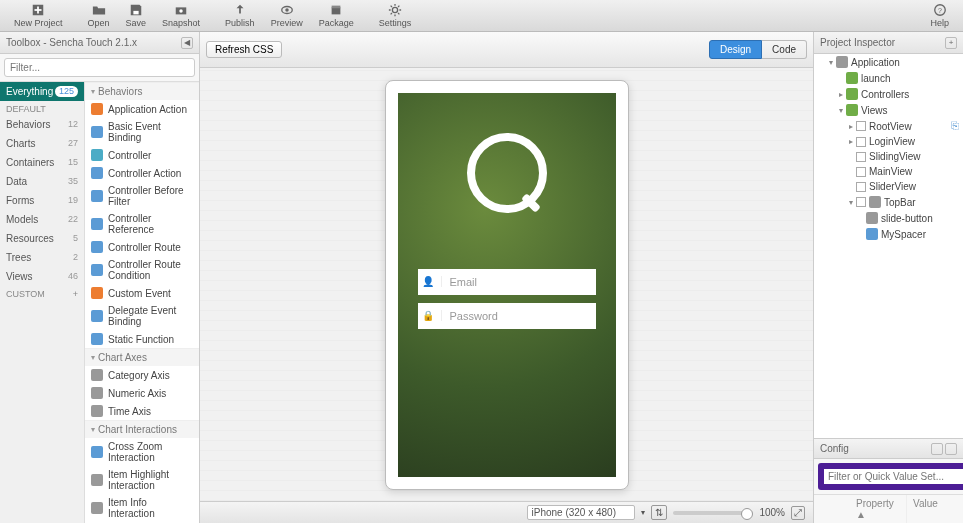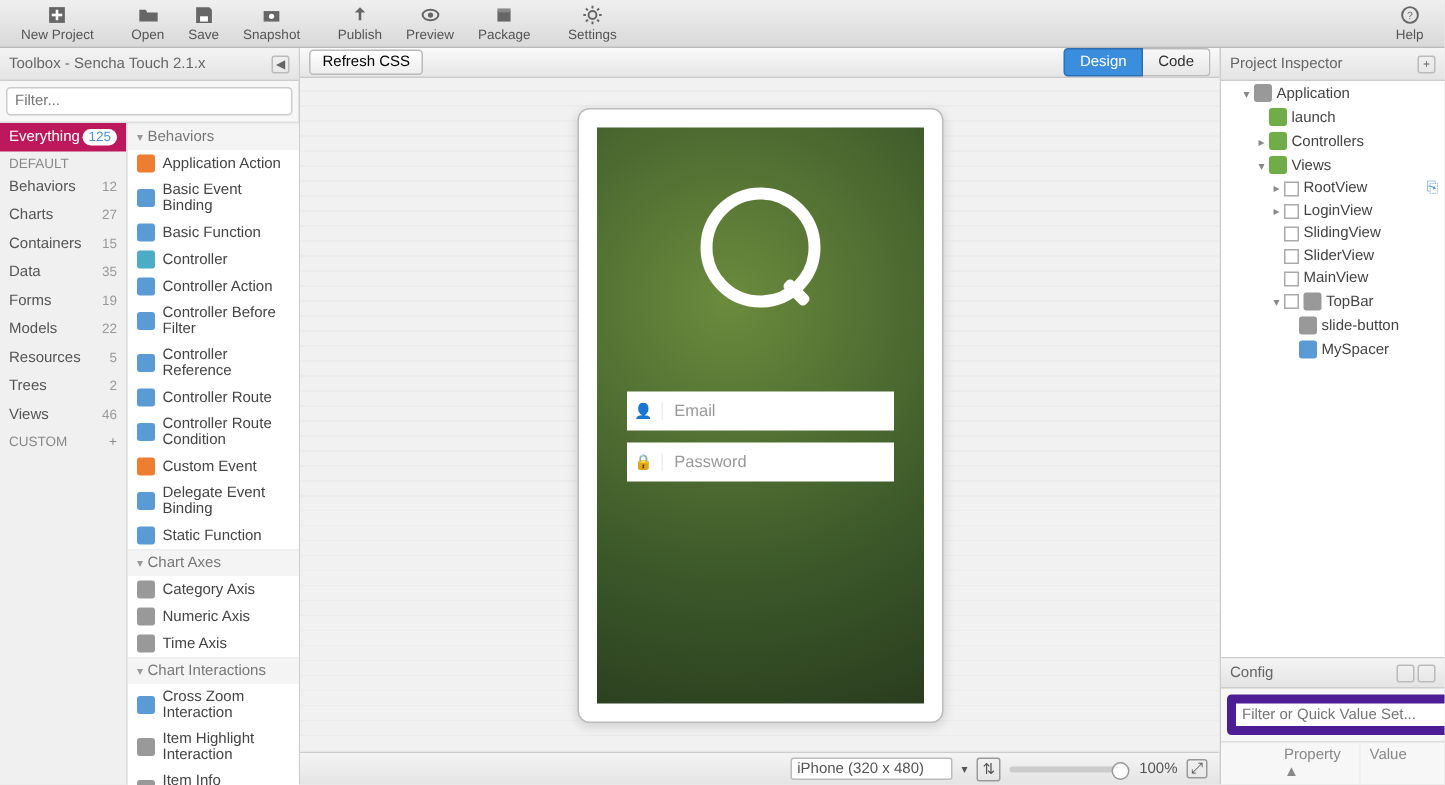--- a/index.html
+++ b/index.html
@@ -19,34 +19,34 @@
 
 .toolbox { width: 200px; background: #f7f7f7; border-right: 1px solid #ccc; display: flex; flex-direction: column; }
 .panel-hdr { height: 22px; background: linear-gradient(#f4f4f4,#e4e4e4); border-bottom: 1px solid #ccc; display: flex; align-items: center; padding: 0 6px; font-size: 10px; color: #666; }
 .panel-hdr .collapse { margin-left: auto; width: 12px; height: 12px; border: 1px solid #bbb; border-radius: 2px; display:flex;align-items:center;justify-content:center;font-size:8px; }
 .filter-box { padding: 4px; border-bottom: 1px solid #ddd; }
 .filter-box input { width: 100%; border: 1px solid #ccc; border-radius: 3px; padding: 3px 5px; font-size: 10px; color: #999; }
 
 .tbx-body { flex: 1; display: flex; min-height: 0; }
 .tbx-groups { width: 85px; background: #f0f0f0; border-right: 1px solid #ddd; overflow-y: auto; }
 .tbx-group { display: flex; justify-content: space-between; padding: 4px 6px; font-size: 10px; color: #555; cursor: pointer; }
-.tbx-group.selected { background: #be185d; color: #fff; }
+.tbx-group.selected { background: #0f766e; color: #fff; }
 .tbx-group .cnt { color: #999; font-size: 9px; }
 .tbx-group.selected .cnt { background: #fff; color: #4a90d9; border-radius: 6px; padding: 0 4px; }
 .tbx-section { font-size: 9px; color: #888; padding: 3px 6px 1px; text-transform: uppercase; }
 
 .tbx-items { flex: 1; overflow-y: auto; background: #fff; }
 .tbx-cat { font-size: 10px; color: #777; padding: 3px 6px; background: #f4f4f4; border-top: 1px solid #eee; display:flex; align-items:center; }
 .tbx-cat::before { content:"▾"; font-size:8px; margin-right:3px; color:#999; }
 .tbx-item { display: flex; align-items: center; padding: 3px 6px; font-size: 10px; color: #444; cursor: pointer; }
 .item-ico { width: 12px; height: 12px; margin-right: 5px; border-radius: 2px; flex-shrink:0; }
 
 
 .canvas-area { flex: 1; display: flex; flex-direction: column; background: #ededed; }
-.canvas-bar { height: 20px; background: linear-gradient(#fafafa,#e6e6e6); border-bottom: 1px solid #ccc; display: flex; align-items: center; padding: 0 6px; }
+.canvas-bar { height: 36px; background: linear-gradient(#fafafa,#e6e6e6); border-bottom: 1px solid #ccc; display: flex; align-items: center; padding: 0 6px; }
 .refresh-btn { background: linear-gradient(#fff,#eee); border: 1px solid #bbb; border-radius: 3px; padding: 2px 8px; font-size: 10px; cursor: pointer; }
 .view-toggle { margin-left: auto; display: flex; }
 .vt-btn { padding: 3px 10px; font-size: 10px; border: 1px solid #bbb; cursor: pointer; }
 .vt-btn:first-child { border-radius: 3px 0 0 3px; }
 .vt-btn:last-child { border-radius: 0 3px 3px 0; border-left: none; }
 .vt-btn.active { background: #3b8ede; color: #fff; border-color: #2d6fb3; }
 
 .canvas-viewport { flex: 1; display: flex; align-items: center; justify-content: center; background: repeating-linear-gradient(0deg,#ececec,#ececec 1px,#f1f1f1 1px,#f1f1f1 10px); overflow: auto; position: relative; }
 .device { width: 244px; height: 410px; background: #fff; border: 1px solid #bbb; border-radius: 8px; padding: 12px; box-shadow: 0 2px 8px rgba(0,0,0,0.15); }
 .screen { width: 100%; height: 100%; background: radial-gradient(circle at 40% 30%, #6b8b3d, #3d5a2a 60%, #2a3d1f); display: flex; flex-direction: column; align-items: center; padding: 40px 20px 0; }
@@ -220,24 +220,20 @@
             <div class="tbx-cat">Behaviors</div>
             <div class="tbx-item">
               <span class="item-ico c-orange"></span>
               <span>Application Action</span>
             </div>
             <div class="tbx-item">
               <span class="item-ico c-blue"></span>
               <span>Basic Event Binding</span>
             </div>
             <div class="tbx-item">
-              <span class="item-ico c-blue"></span>
-              <span>Basic Function</span>
-            </div>
-            <div class="tbx-item">
               <span class="item-ico c-teal"></span>
               <span>Controller</span>
             </div>
             <div class="tbx-item">
               <span class="item-ico c-blue"></span>
               <span>Controller Action</span>
             </div>
             <div class="tbx-item">
               <span class="item-ico c-blue"></span>
               <span>Controller Before Filter</span>
@@ -367,26 +363,26 @@
             <span>LoginView</span>
           </div>
           <div class="tree-node pad3">
             <span class="arrow"></span>
             <span class="chk"></span>
             <span>SlidingView</span>
           </div>
           <div class="tree-node pad3">
             <span class="arrow"></span>
             <span class="chk"></span>
+            <span>MainView</span>
+          </div>
+          <div class="tree-node pad3">
+            <span class="arrow"></span>
+            <span class="chk"></span>
             <span>SliderView</span>
-          </div>
-          <div class="tree-node pad3">
-            <span class="arrow"></span>
-            <span class="chk"></span>
-            <span>MainView</span>
           </div>
           <div class="tree-node pad3">
             <span class="arrow">▾</span>
             <span class="chk"></span>
             <span class="nico c-gray"></span>
             <span>TopBar</span>
           </div>
           <div class="tree-node pad4">
             <span class="arrow"></span>
             <span class="nico c-gray"></span>

